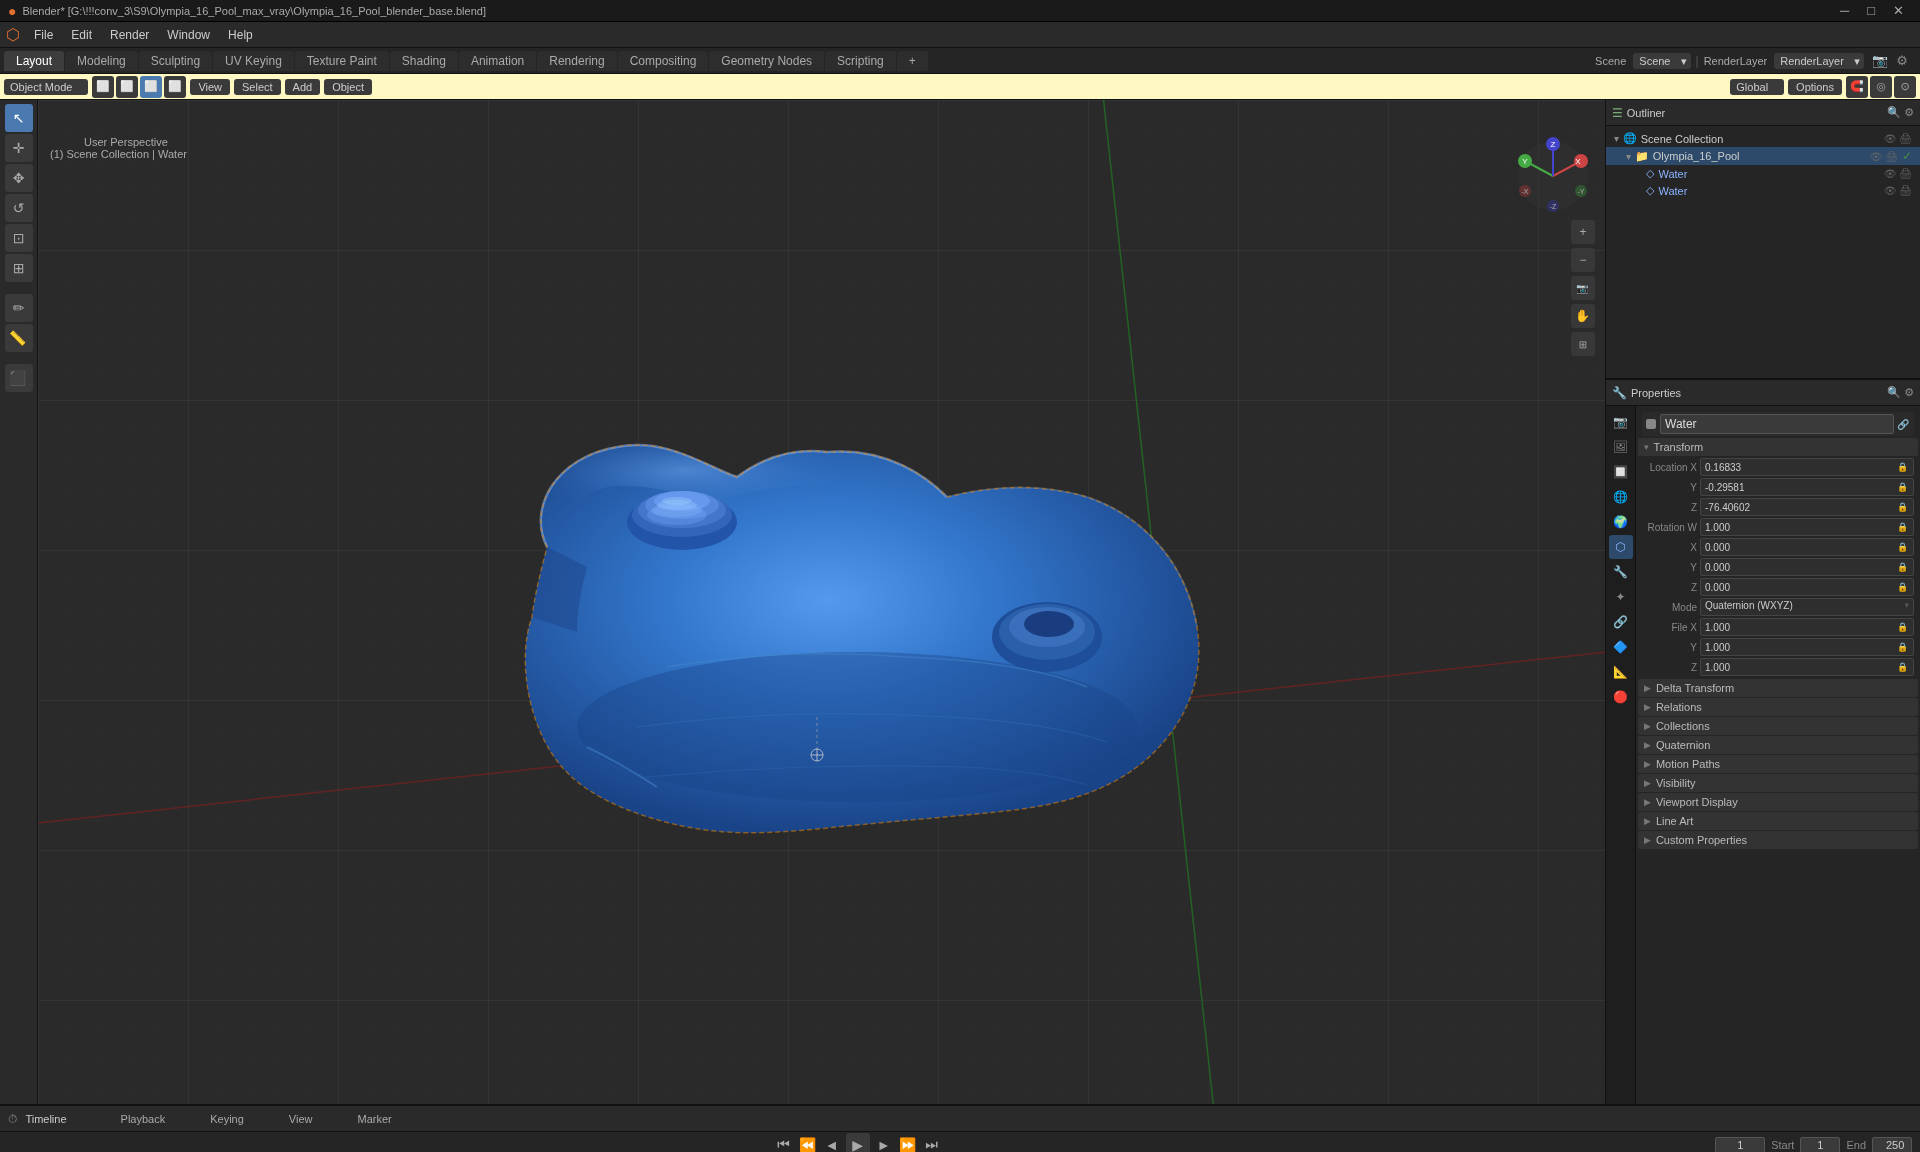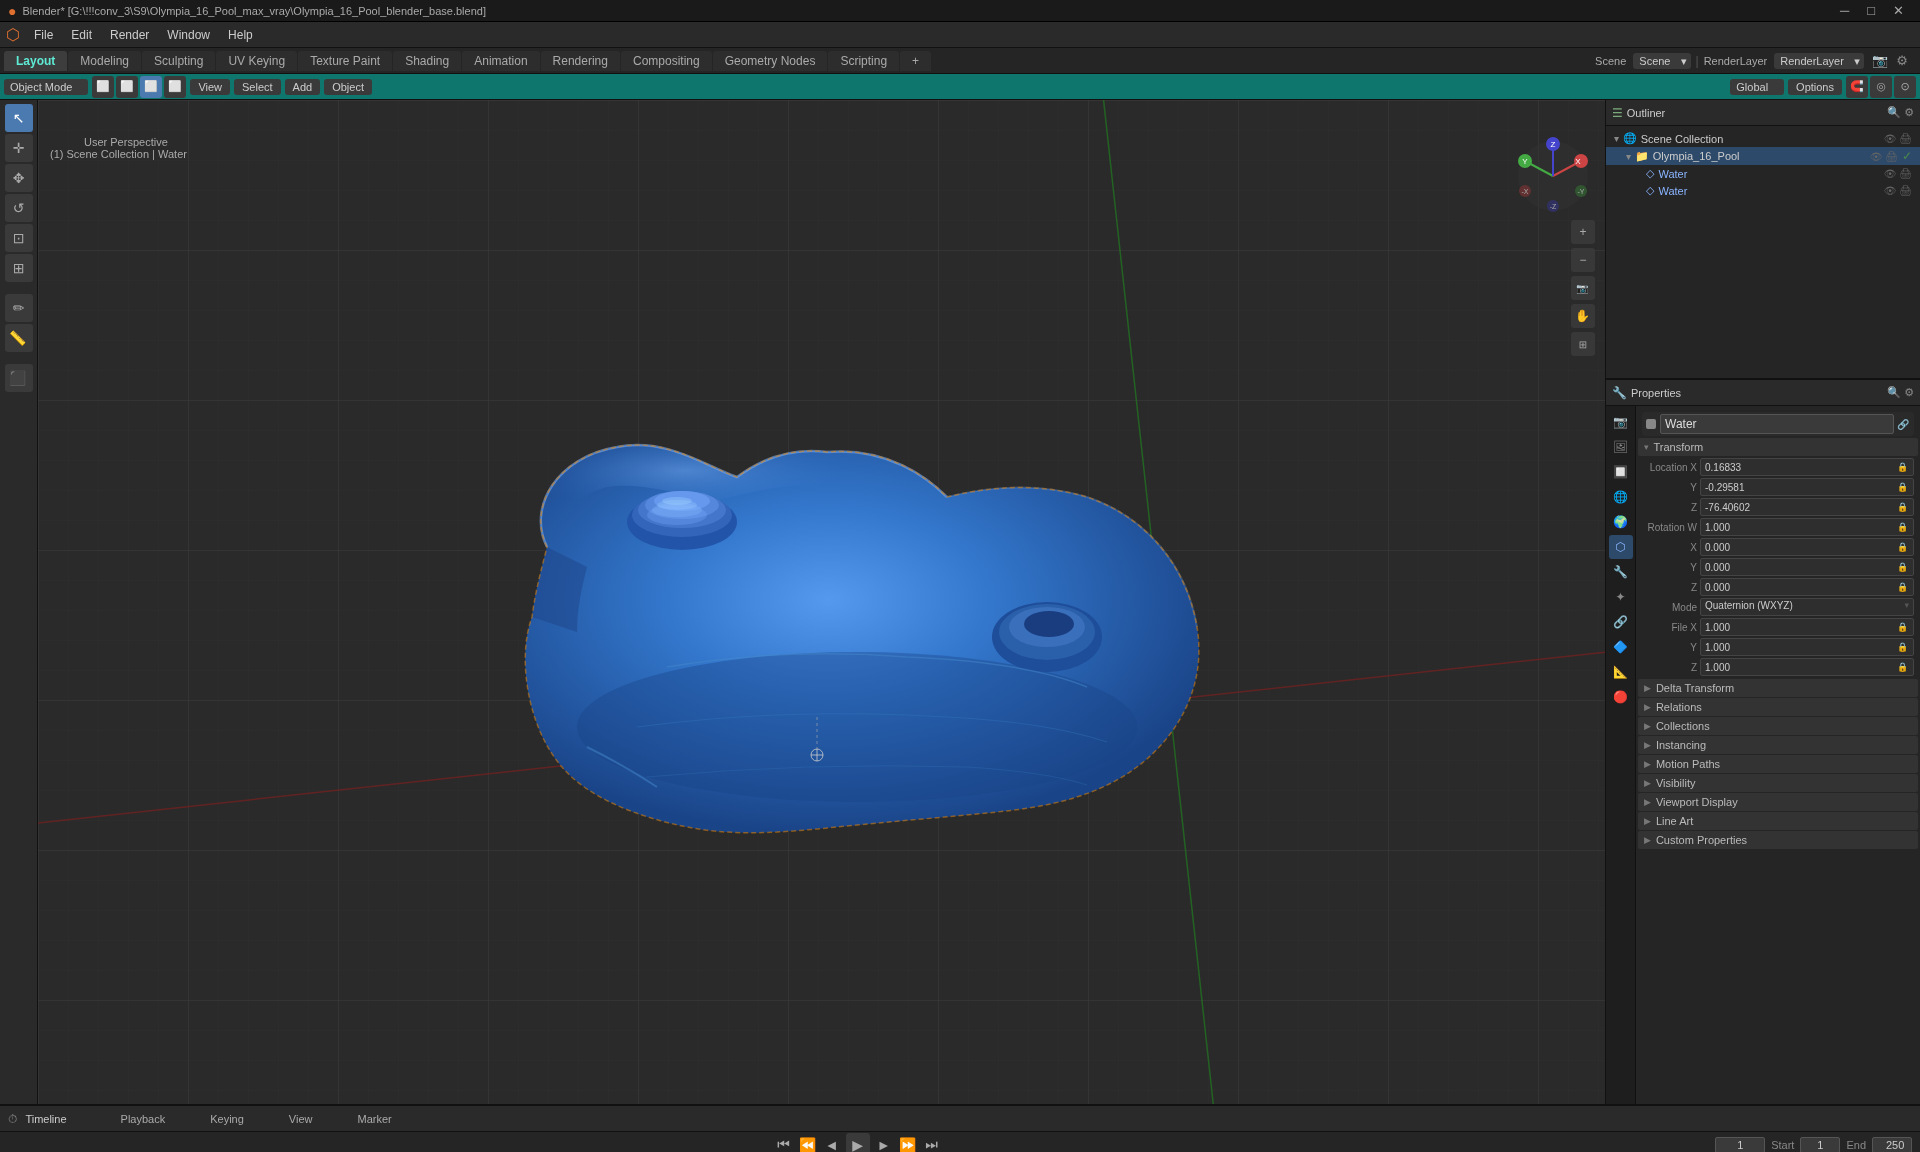--- a/index.html
+++ b/index.html
@@ -45,21 +45,21 @@
       border-bottom: 1px solid #111;
     }
     .ws-tab {
       padding: 3px 12px;
       font-size: 12px;
       color: #aaa;
       cursor: pointer;
       border-radius: 3px 3px 0 0;
       background: #2d2d2d;
     }
-    .ws-tab.active { background: #3d3d3d; color: #5eead4; font-weight: bold; }
+    .ws-tab.active { background: #3d3d3d; color: #ffffff; }
 
     
     #left-toolbar {
       width: 38px;
       background: #2a2a2a;
       display: flex;
       flex-direction: column;
       align-items: center;
       padding: 4px 0;
       gap: 2px;
@@ -360,21 +360,21 @@
   <div style="background:#3a3a3a;border-radius:3px;padding:2px 20px 2px 6px;font-size:11px;color:#ccc;cursor:pointer;position:relative;">Scene <span style="position:absolute;right:4px;">▾</span></div>
   <span style="margin:0 4px;color:#555;">|</span>
   <span style="font-size:11px;color:#aaa;margin-right:6px;">RenderLayer</span>
   <div style="background:#3a3a3a;border-radius:3px;padding:2px 20px 2px 6px;font-size:11px;color:#ccc;cursor:pointer;position:relative;">RenderLayer <span style="position:absolute;right:4px;">▾</span></div>
   <span style="margin:0 6px;">
     <span style="font-size:13px;color:#888;cursor:pointer;margin:0 2px;">📷</span>
     <span style="font-size:13px;color:#888;cursor:pointer;margin:0 2px;">⚙</span>
   </span>
 </div>
 
-<div style="height:26px;background:#0f766e;display:flex;align-items:center;padding:0 4px;gap:4px;border-bottom:1px solid #111;">
+<div style="height:26px;background:#fef9c3;display:flex;align-items:center;padding:0 4px;gap:4px;border-bottom:1px solid #111;">
   <div style="background:#3a3a3a;border-radius:3px;padding:2px 16px 2px 6px;font-size:11px;color:#ccc;cursor:pointer;position:relative;">Object Mode</div>
   <div style="display:flex;gap:2px;">
     <span style="width:22px;height:22px;display:flex;align-items:center;justify-content:center;background:#3a3a3a;border-radius:3px;cursor:pointer;font-size:11px;color:#aaa;">⬜</span>
     <span style="width:22px;height:22px;display:flex;align-items:center;justify-content:center;background:#3a3a3a;border-radius:3px;cursor:pointer;font-size:11px;color:#aaa;">⬜</span>
     <span style="width:22px;height:22px;display:flex;align-items:center;justify-content:center;background:#4a7ab0;border-radius:3px;cursor:pointer;font-size:11px;color:#fff;">⬜</span>
     <span style="width:22px;height:22px;display:flex;align-items:center;justify-content:center;background:#3a3a3a;border-radius:3px;cursor:pointer;font-size:11px;color:#aaa;">⬜</span>
   </div>
   <span class="vp-btn">View</span>
   <span class="vp-btn">Select</span>
   <span class="vp-btn">Add</span>
@@ -767,21 +767,21 @@
           </div>
           <div style="margin-bottom:1px;">
             <div class="section-collapse">
               <span class="section-arrow">▶</span>
               <span>Collections</span>
             </div>
           </div>
           <div style="margin-bottom:1px;">
             <div class="section-collapse">
               <span class="section-arrow">▶</span>
-              <span>Instancing</span>
+              <span>Quaternion</span>
             </div>
           </div>
           <div style="margin-bottom:1px;">
             <div class="section-collapse">
               <span class="section-arrow">▶</span>
               <span>Motion Paths</span>
             </div>
           </div>
           <div style="margin-bottom:1px;">
             <div class="section-collapse">

